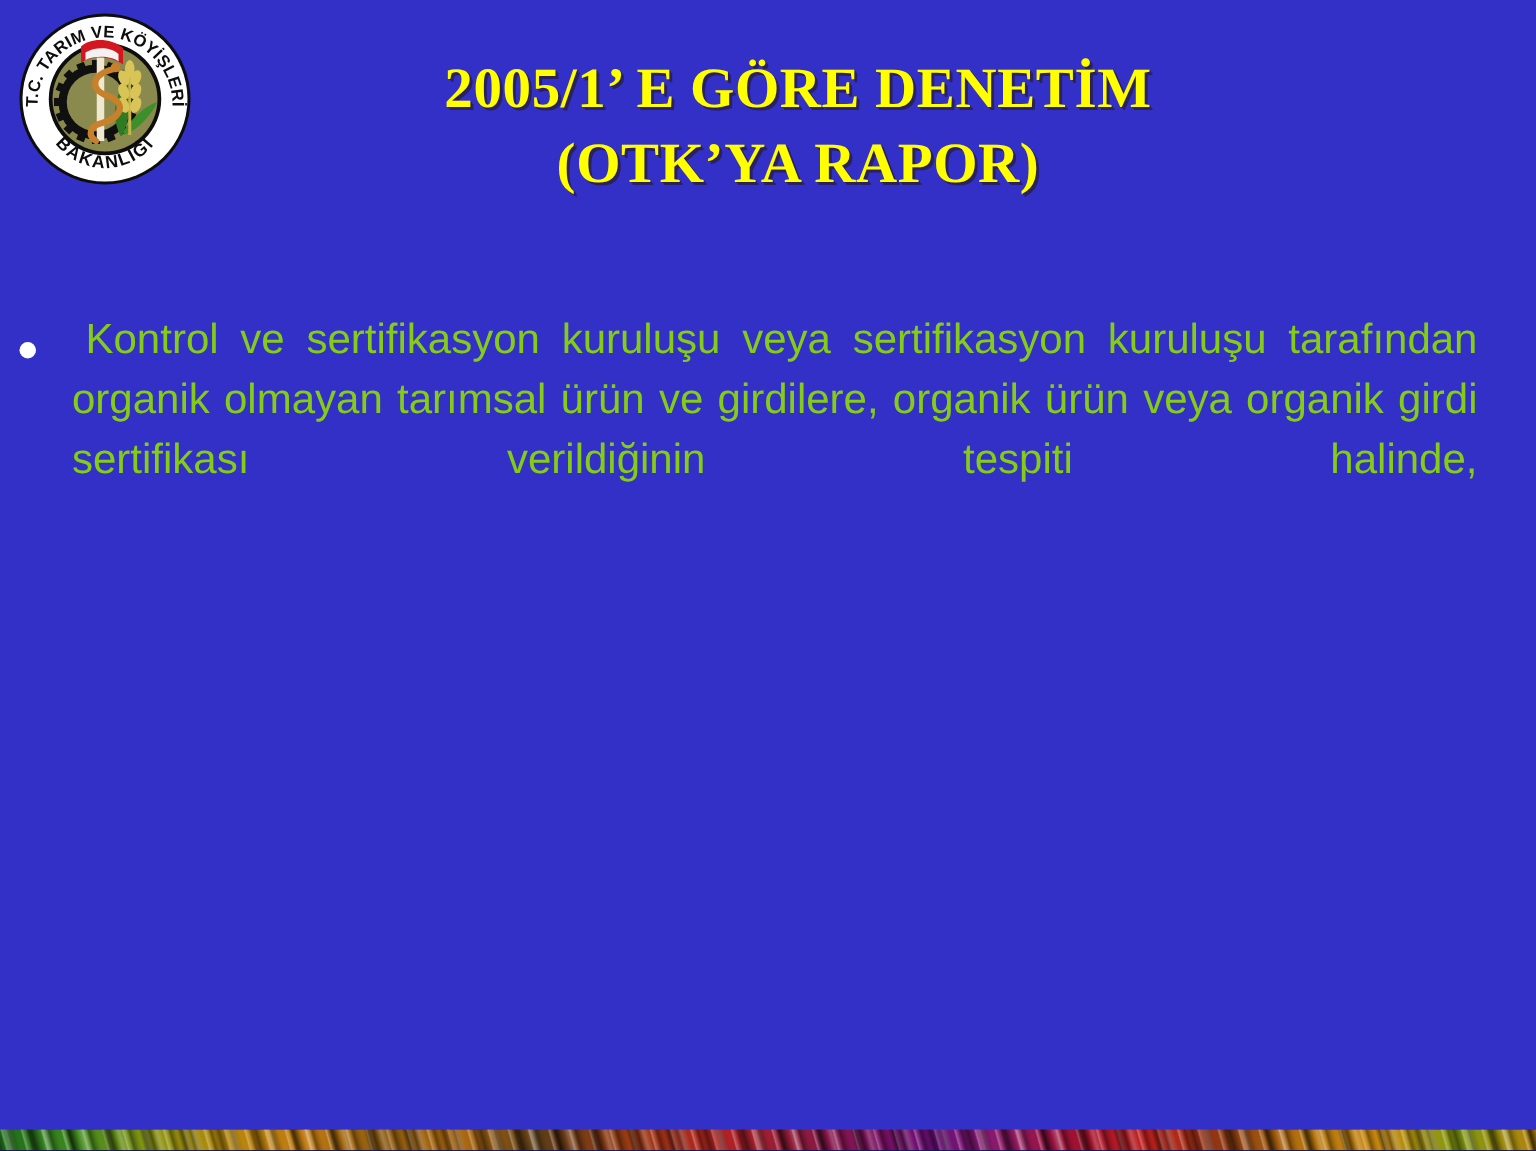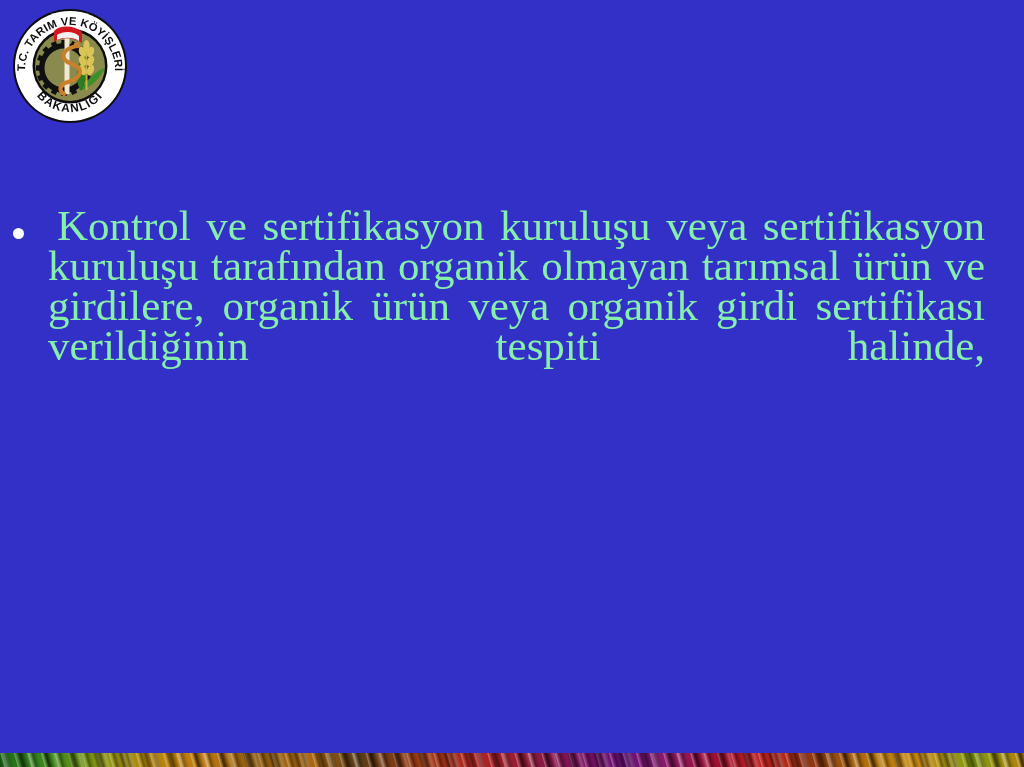--- a/index.html
+++ b/index.html
@@ -60,23 +60,23 @@
   .bullet-marker {
     position: absolute;
     left: 13px;
     top: 22px;
     width: 11px;
     height: 11px;
     border-radius: 50%;
     background: #ffffff;
   }
   .bullet-text {
-    color: #86efac;
-    font-family: Liberation Serif, serif;
-    font-size: 43px;
+    color: #84cc16;
+    font-family: Liberation Sans, sans-serif;
+    font-size: 28px;
     line-height: 40px;
     text-align: justify;
     text-justify: inter-word;
     text-indent: 9px;
     word-spacing: 0px;
     -webkit-hyphens: none;
     hyphens: none;
   }
   
   .bullet-text:after {
@@ -223,20 +223,22 @@
 
       <text font-family="Liberation Sans, sans-serif" font-size="11.2" font-weight="bold" fill="#0d0d0d" letter-spacing="0.2">
         <textPath href="#arcTop" startOffset="50%" text-anchor="middle" side="left">T.C. TARIM VE KÖYİŞLERİ</textPath>
       </text>
       <text font-family="Liberation Sans, sans-serif" font-size="11.8" font-weight="bold" fill="#0d0d0d" letter-spacing="1.2">
         <textPath href="#arcBot" startOffset="50%" text-anchor="middle" side="left">BAKANLIĞI</textPath>
       </text>
     </svg>
   </div>
 
+  <div id="title">2005/1’ E GÖRE DENETİM
+(OTK’YA RAPOR)</div>
 
   <div id="body">
 
     <div class="bullet-row">
       <span class="bullet-marker"></span>
       <div class="bullet-text">Kontrol ve sertifikasyon kuruluşu veya sertifikasyon kuruluşu tarafından organik olmayan tarımsal ürün ve girdilere, organik ürün veya organik girdi sertifikası verildiğinin tespiti halinde,</div>
     </div>
 
 
   </div>

